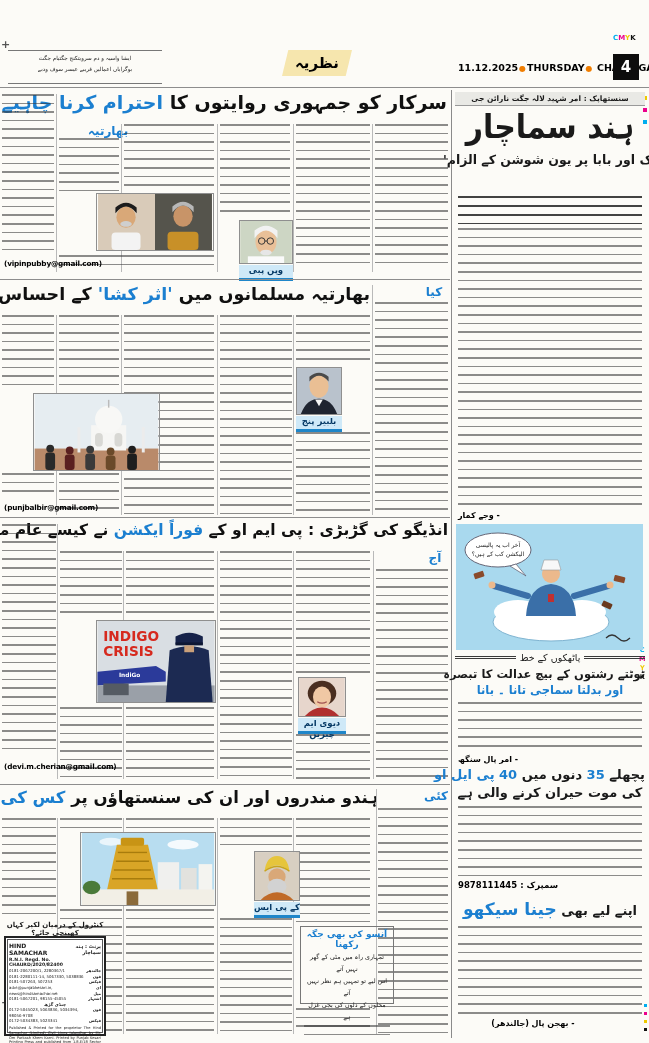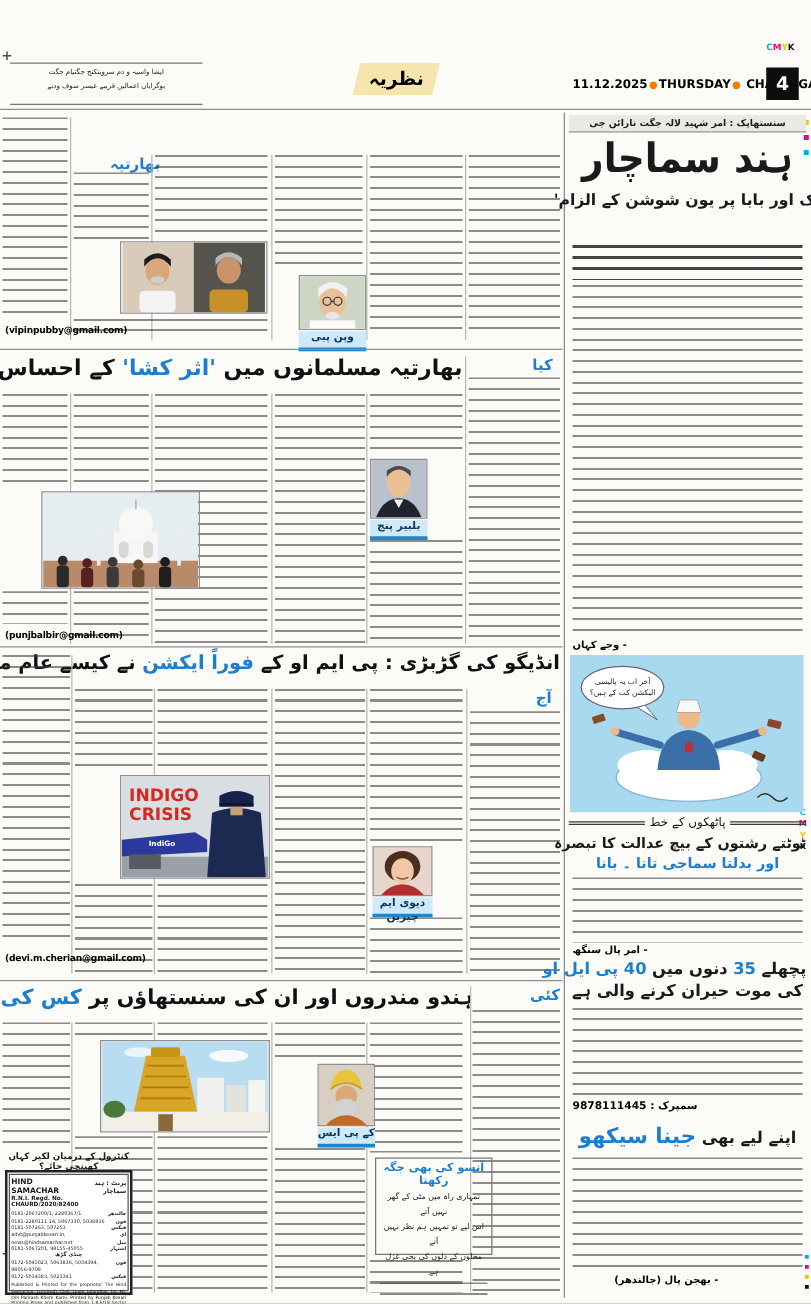--- a/index.html
+++ b/index.html
@@ -84,20 +84,24 @@
   </div>
   <div class="abs badge urdu" style="left:282px;top:50px;width:70px;height:26px;">نظریہ</div>
   <div class="abs dateline" style="left:458px;top:62px;width:150px;">
     <span>11.12.2025</span><span class="dot">●</span><span>THURSDAY</span><span class="dot">●</span> <span>CHANDIGARH</span>
   </div>
   <div class="abs pagebox" style="left:613px;top:54px;width:26px;height:26px;">4</div>
   <div class="abs hr" style="left:0;top:87px;width:649px;"></div>
 
   <div class="abs vl" style="left:451px;top:90px;height:948px;background:#8a8a8a;"></div>
 
+  <div class="abs hl urdu" style="left:55px;top:91px;width:392px;font-size:19px;">
+    <span>سرکار کو جمہوری روایتوں کا</span>
+    <span class="blue">احترام کرنا چاہیے</span>
+  </div>
   <div class="abs drop" style="left:88px;top:124px;width:32px;">بھارتیہ</div>
 
   <div class="abs vl" style="left:56px;top:94px;height:178px;"></div>
   <div class="abs vl" style="left:121px;top:124px;height:148px;"></div>
   <div class="abs vl" style="left:217px;top:124px;height:148px;"></div>
   <div class="abs vl" style="left:293px;top:124px;height:148px;"></div>
   <div class="abs vl" style="left:372px;top:124px;height:148px;"></div>
 
   <div class="abs tx" style="left:2px;top:94px;width:52px;height:160px;"></div>
   <div class="abs tx" style="left:59px;top:138px;width:60px;height:54px;"></div>
@@ -342,21 +346,21 @@
       </div>
     <div class="p-imprint">Published &amp; Printed for the proprietor The Hind Samachar (Limited) Civil Lines Jalandhar by Mr. Om Parkash Khem Karni. Printed by Punjab Kesari Printing Press and published from 1,8,E/18 Sector 29-D, Chandigarh. Editor : Mr. Om Parkash Khem Karni</div>
 
   </div>
 
   <div class="abs founder urdu" style="left:455px;top:92px;width:190px;height:13px;">سنستھاپک : امر شہید لالہ جگت نارائن جی</div>
   <div class="abs masthead urdu" style="left:455px;top:109px;width:190px;">ہند سماچار</div>
   <div class="abs edh urdu" style="left:475px;top:152px;width:190px;">'ایک اور بابا پر یون شوشن کے الزام'</div>
   <div class="abs txb" style="left:458px;top:196px;width:184px;height:28px;"></div>
   <div class="abs tx" style="left:458px;top:228px;width:184px;height:282px;"></div>
-  <div class="abs sig urdu" style="left:458px;top:511px;width:80px;text-align:left;">- وجے کہاں</div>
+  <div class="abs sig urdu" style="left:458px;top:511px;width:80px;text-align:left;">- وجے کمار</div>
 
   <svg class="abs" style="left:456px;top:524px;" width="187" height="126" viewBox="0 0 187 126">
     <rect width="187" height="126" fill="#a9d9ee"></rect>
     <ellipse cx="42" cy="26" rx="33" ry="17" fill="#ffffff" stroke="#667" stroke-width="1"></ellipse>
     <path d="M60,40 L70,52 L54,42 Z" fill="#ffffff" stroke="#667" stroke-width="0.8"></path>
     <text x="42" y="23" font-size="6" text-anchor="middle" fill="#222" font-family="DejaVu Sans, sans-serif" direction="rtl">آخر اب یہ پالیسی</text>
     <text x="42" y="32" font-size="6" text-anchor="middle" fill="#222" font-family="DejaVu Sans, sans-serif" direction="rtl">الیکشن کب کے ہیں؟</text>
     <ellipse cx="95" cy="98" rx="58" ry="19" fill="#ffffff" stroke="#7fb4d1" stroke-width="1"></ellipse>
     <ellipse cx="62" cy="88" rx="24" ry="12" fill="#ffffff"></ellipse>
     <ellipse cx="126" cy="88" rx="24" ry="12" fill="#ffffff"></ellipse>

